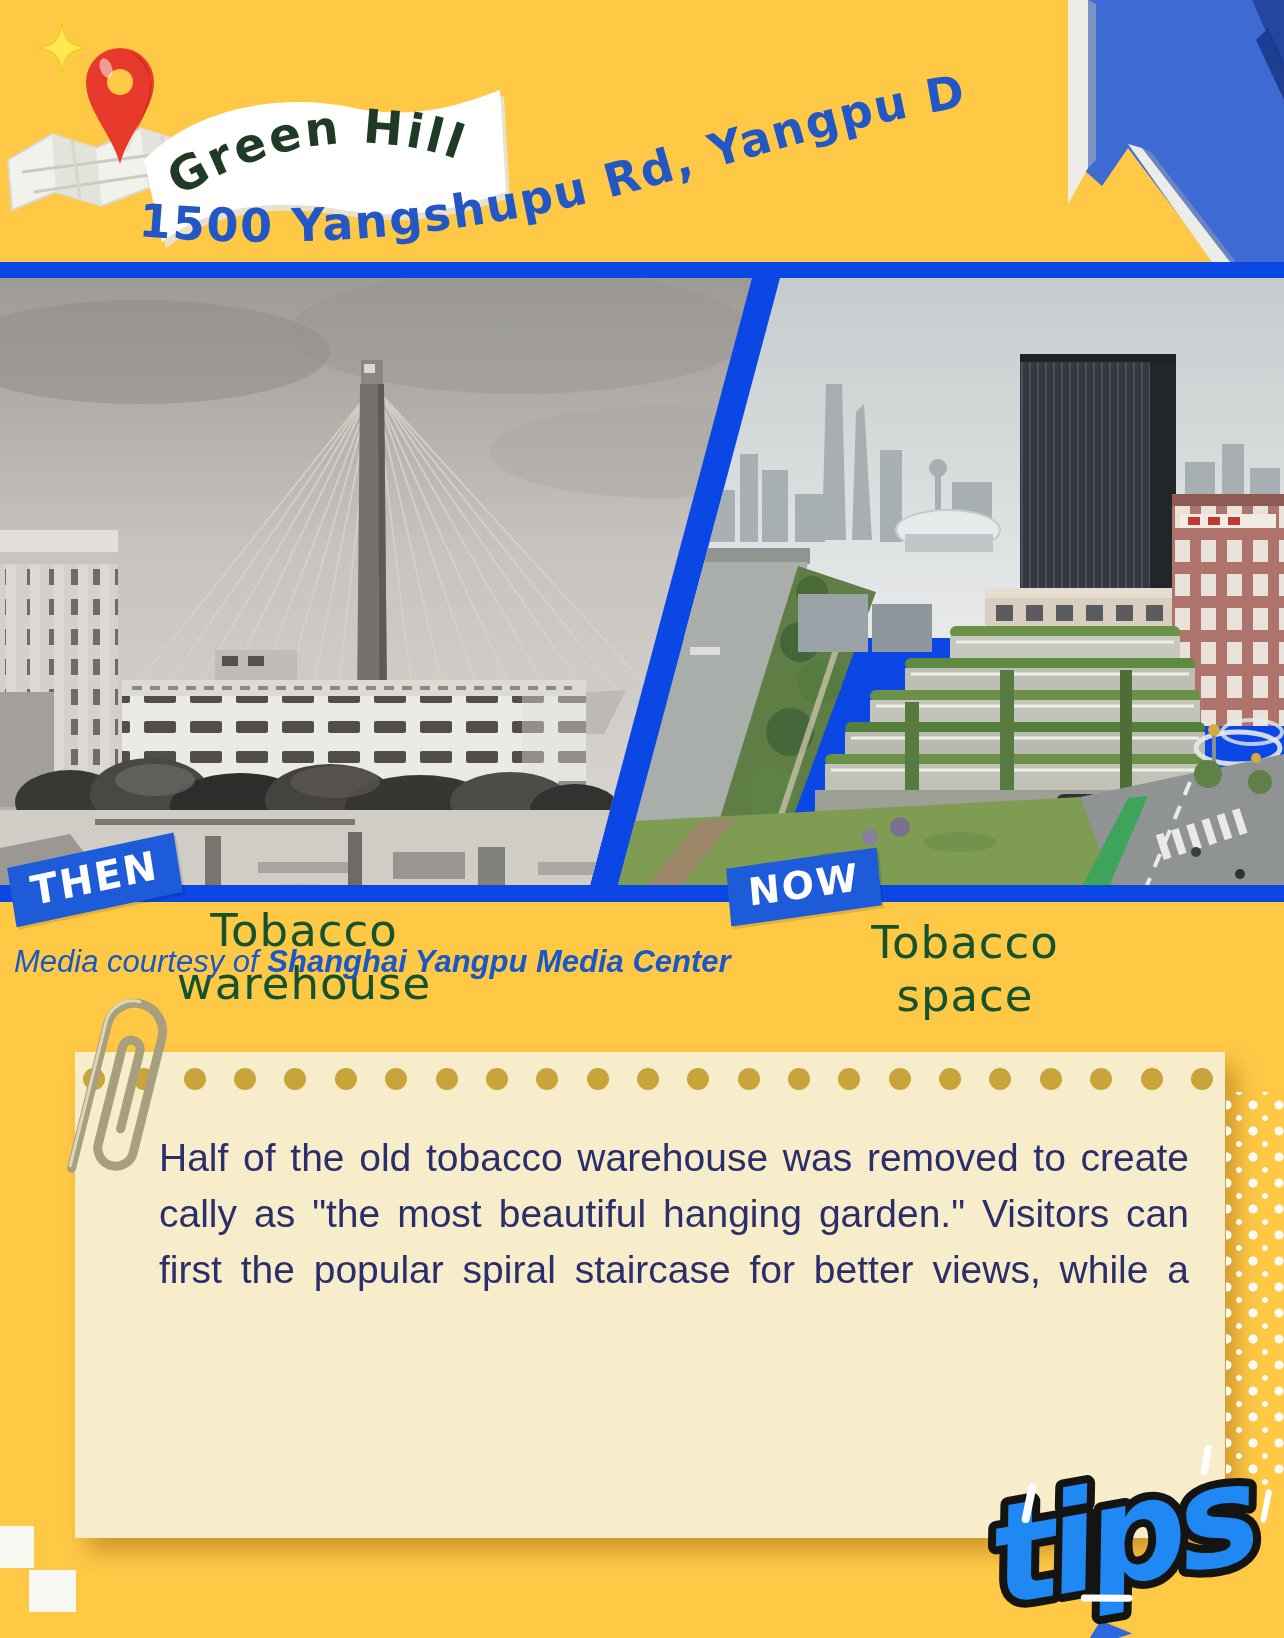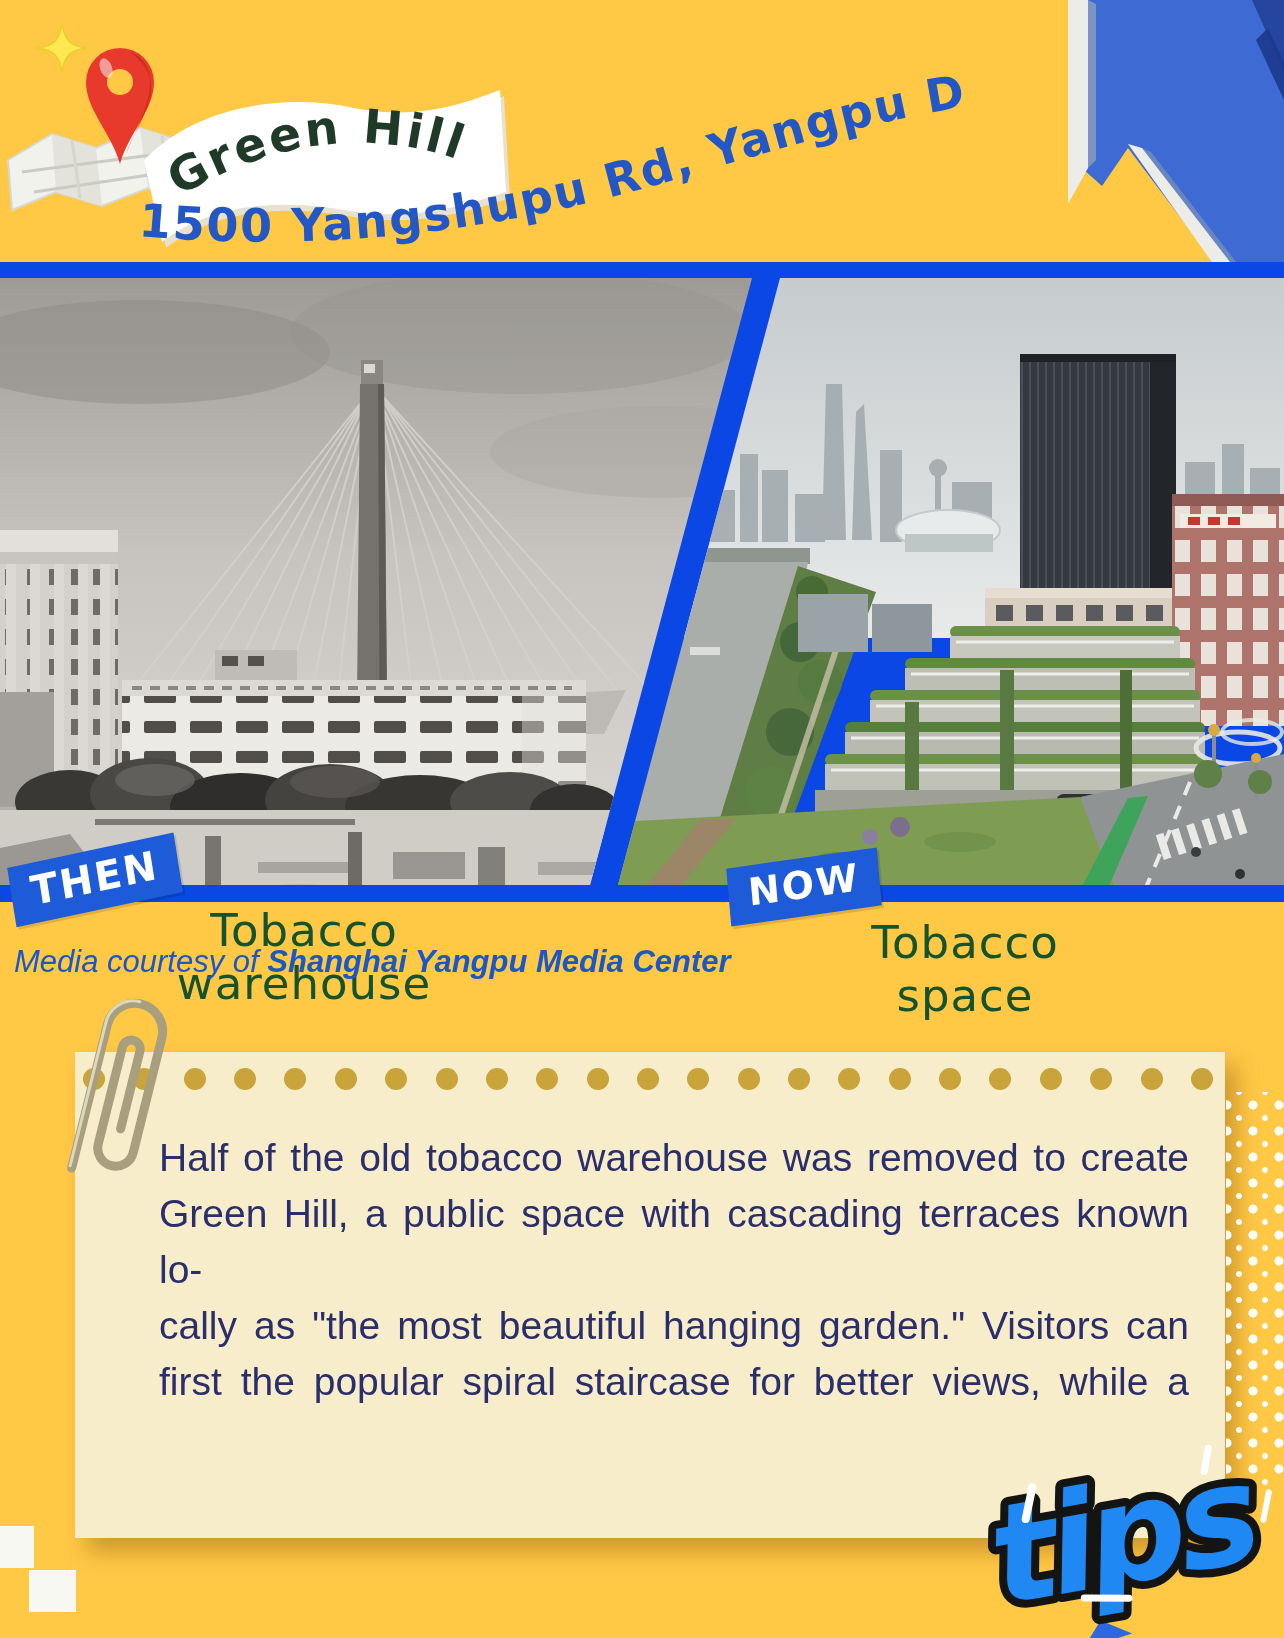--- a/index.html
+++ b/index.html
@@ -398,21 +398,20 @@
         <span></span>
         <span></span>
         <span></span>
         <span></span>
         <span></span>
         <span></span>
         <span></span>
       </div>
     <div class="note-text">
       <div class="note-line">Half of the old tobacco warehouse was removed to create</div>
-      <div class="note-line">Green Hill, a public space with cascading terraces known lo-</div>
       <div class="note-line">cally as "the most beautiful hanging garden." Visitors can</div>
       <div class="note-line">first the popular spiral staircase for better views, while a</div>
     </div>
   </div>
 
   <svg class="abs paperclip-svg" viewBox="0 0 150 220">
     <path d="M46,206 L46,58 a28,28 0 0 1 56,0 L102,176 a18,18 0 0 1 -36,0 L66,76 a9,9 0 0 1 18,0 L84,156" stroke="#A89F7F" stroke-width="9" fill="none" stroke-linecap="round"></path>
     <path d="M44,204 L44,56 a28,28 0 0 1 28,-28" stroke="#E6E0C6" stroke-width="3" fill="none" stroke-linecap="round" opacity="0.85"></path>
   </svg>
 

